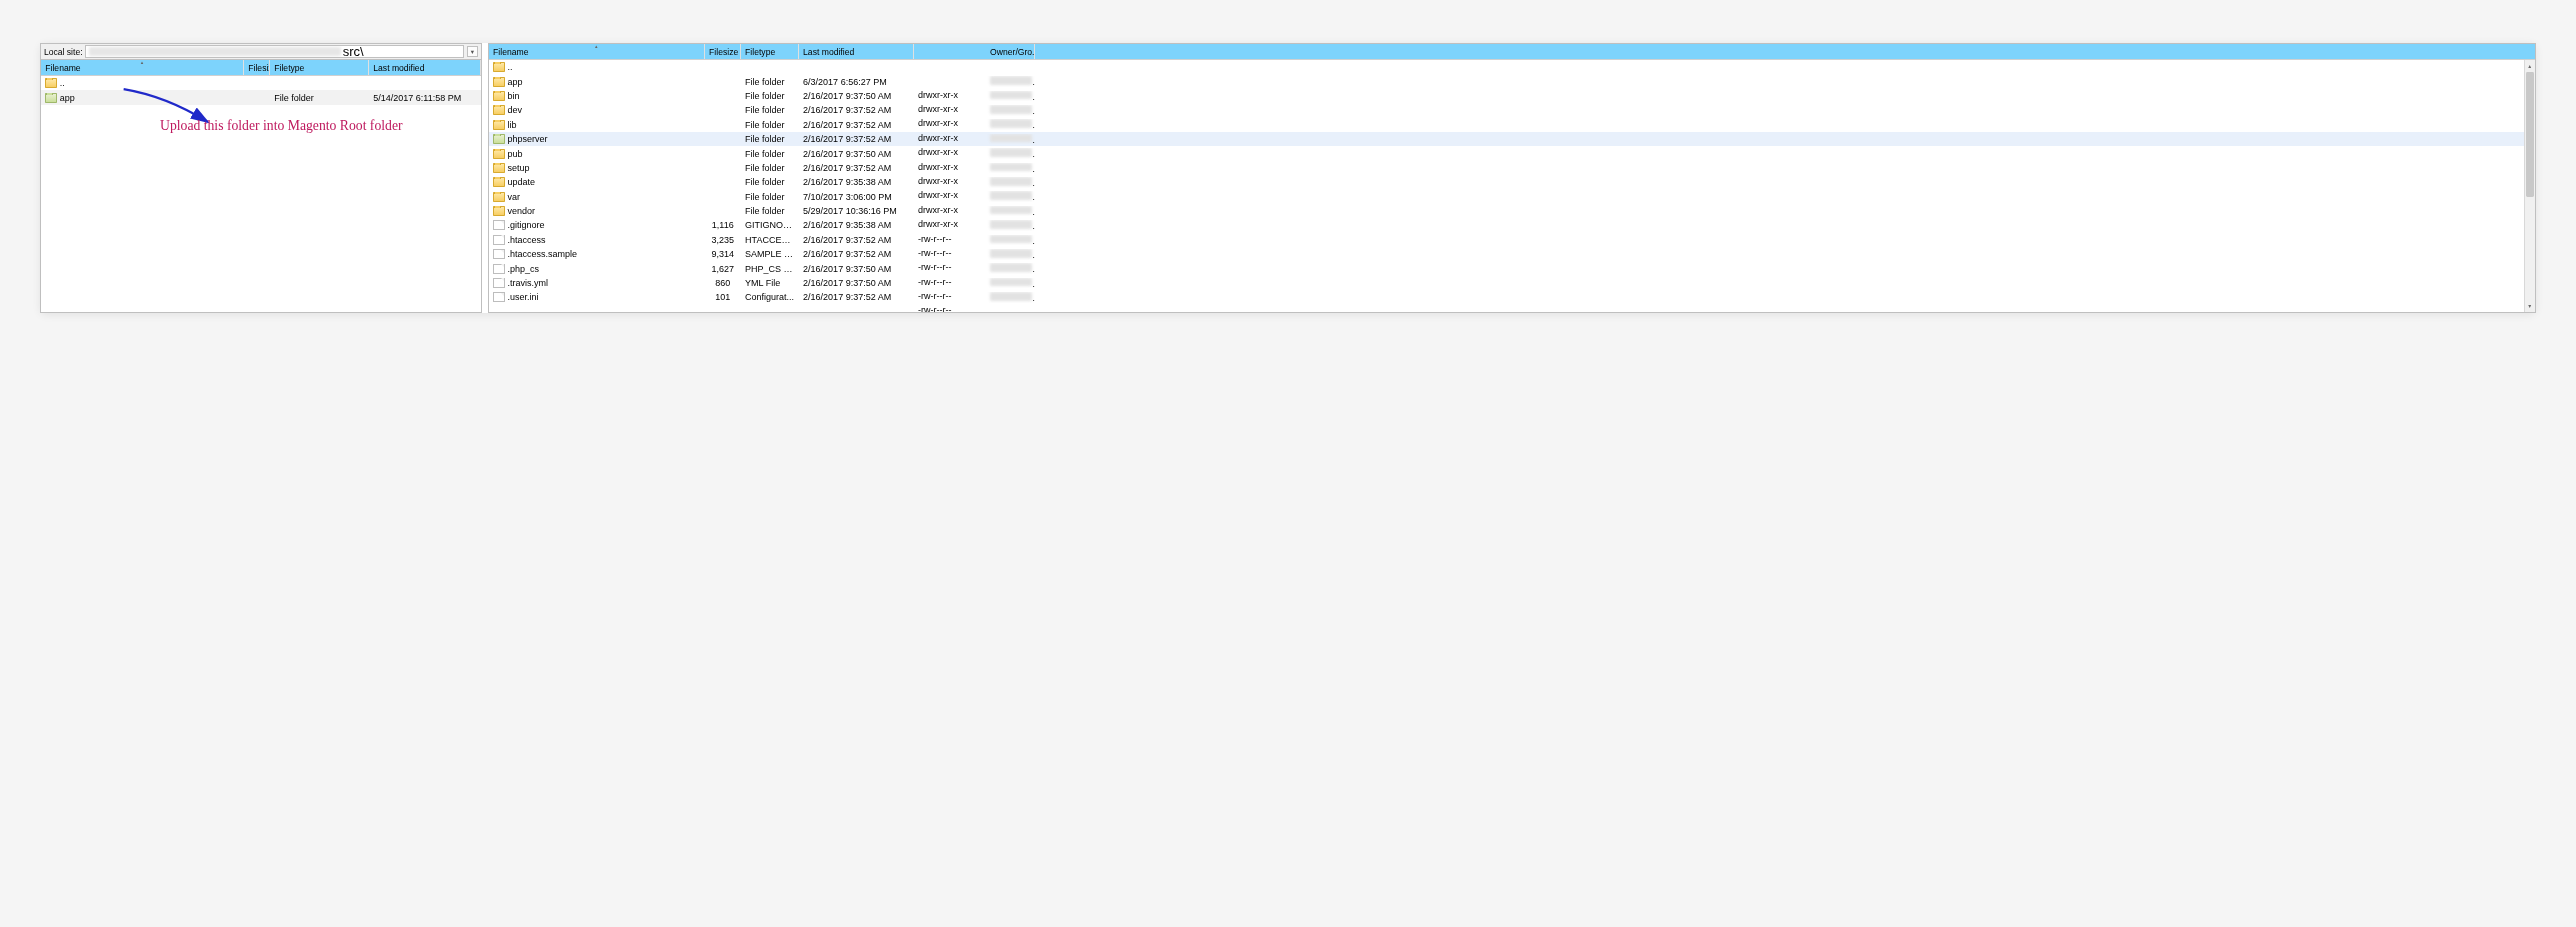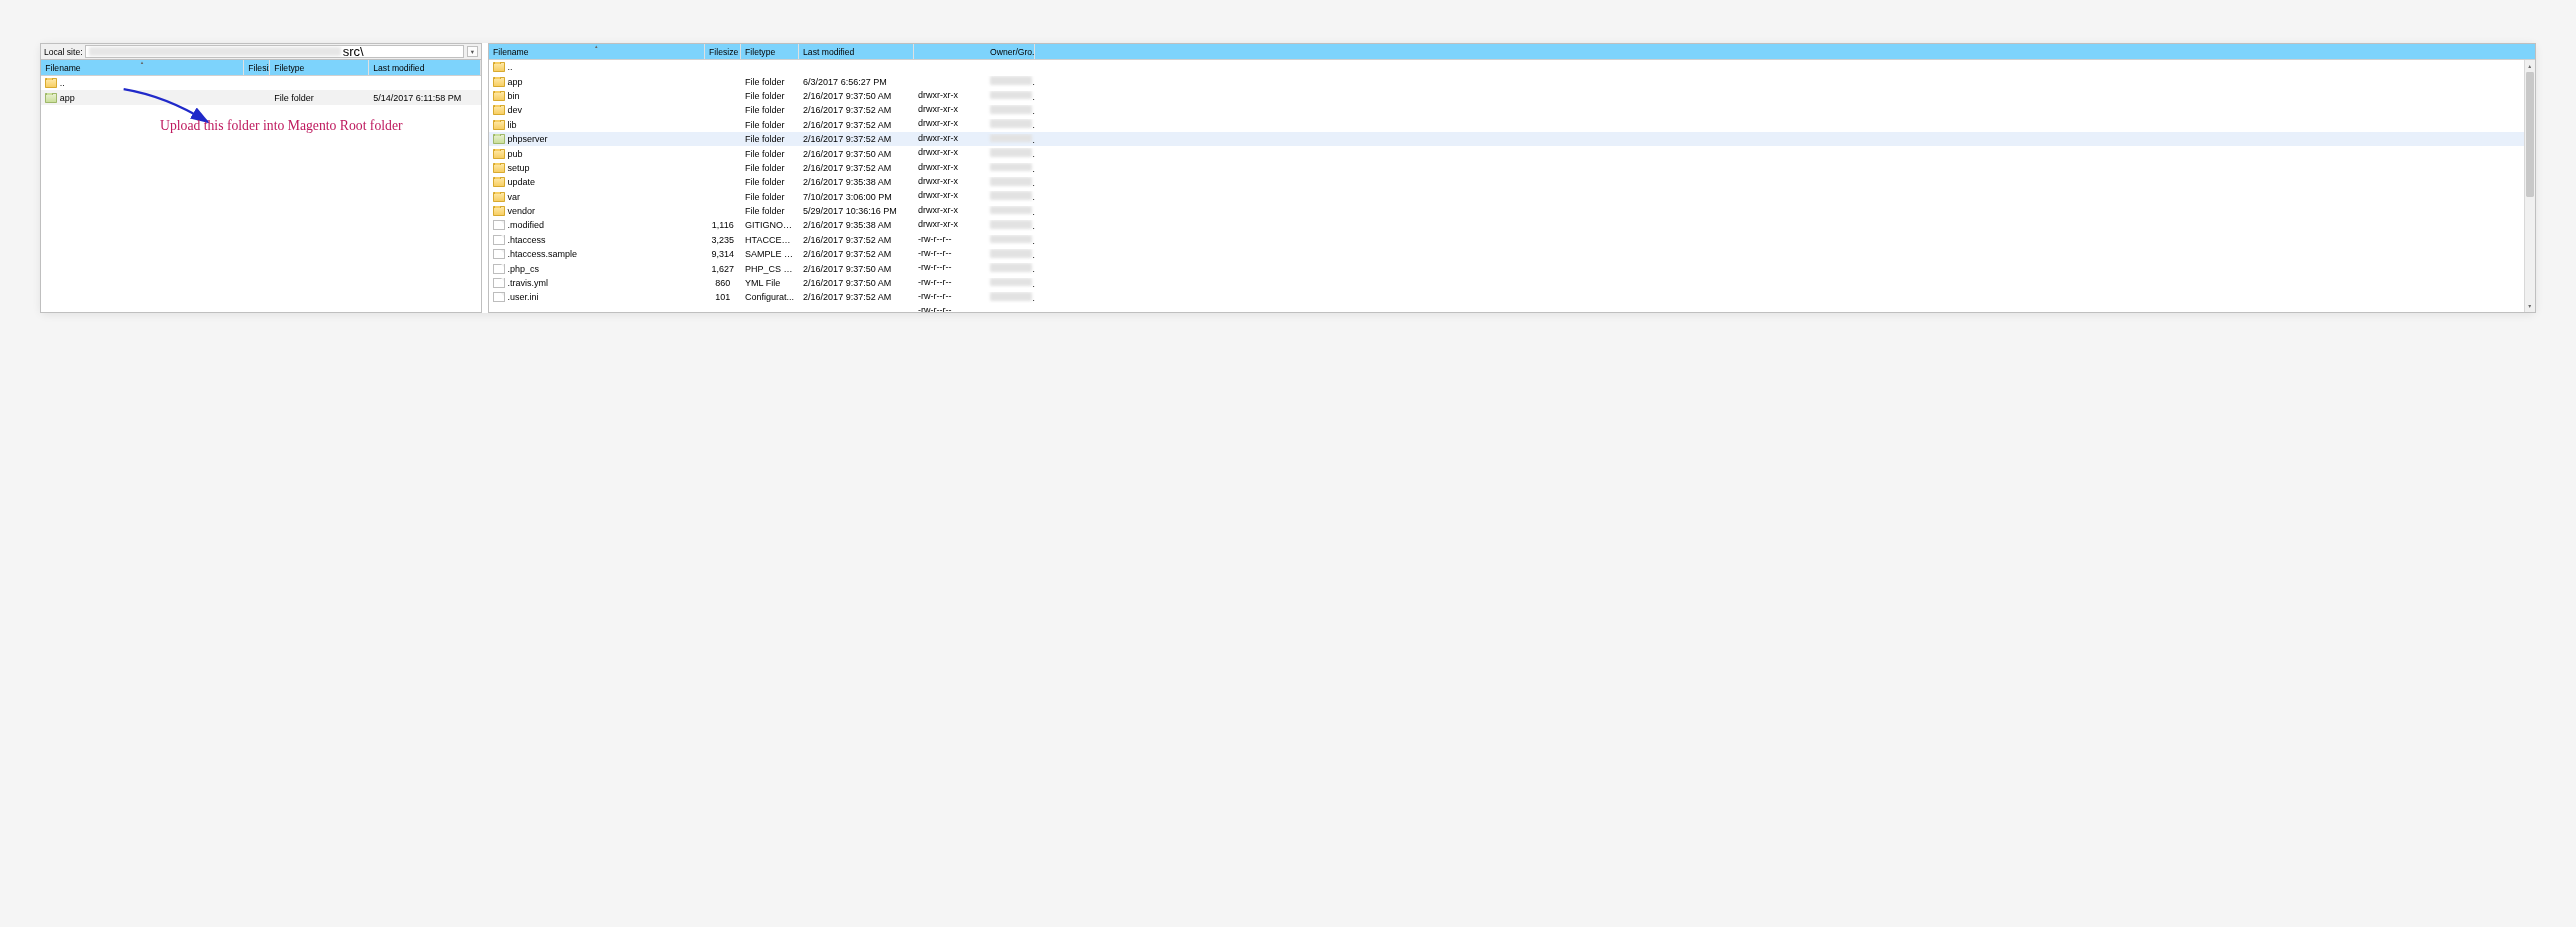--- a/index.html
+++ b/index.html
@@ -431,21 +431,21 @@
             </div>
             <div class="cell c-size right"></div>
             <div class="cell c-type">File folder</div>
             <div class="cell c-mod">5/29/2017 10:36:16 PM</div>
             <div class="cell c-perm">drwxr-xr-x</div>
             <div class="cell c-own"><span class="owner-blur"></span></div>
           </div>
           <div class="row">
             <div class="cell c-name">
               <span class="icon file"></span>
-              <span>.modified</span>
+              <span>.gitignore</span>
             </div>
             <div class="cell c-size right">1,116</div>
             <div class="cell c-type">GITIGNOR...</div>
             <div class="cell c-mod">2/16/2017 9:35:38 AM</div>
             <div class="cell c-perm">-rw-r--r--</div>
             <div class="cell c-own"><span class="owner-blur"></span></div>
           </div>
           <div class="row">
             <div class="cell c-name">
               <span class="icon file"></span>

